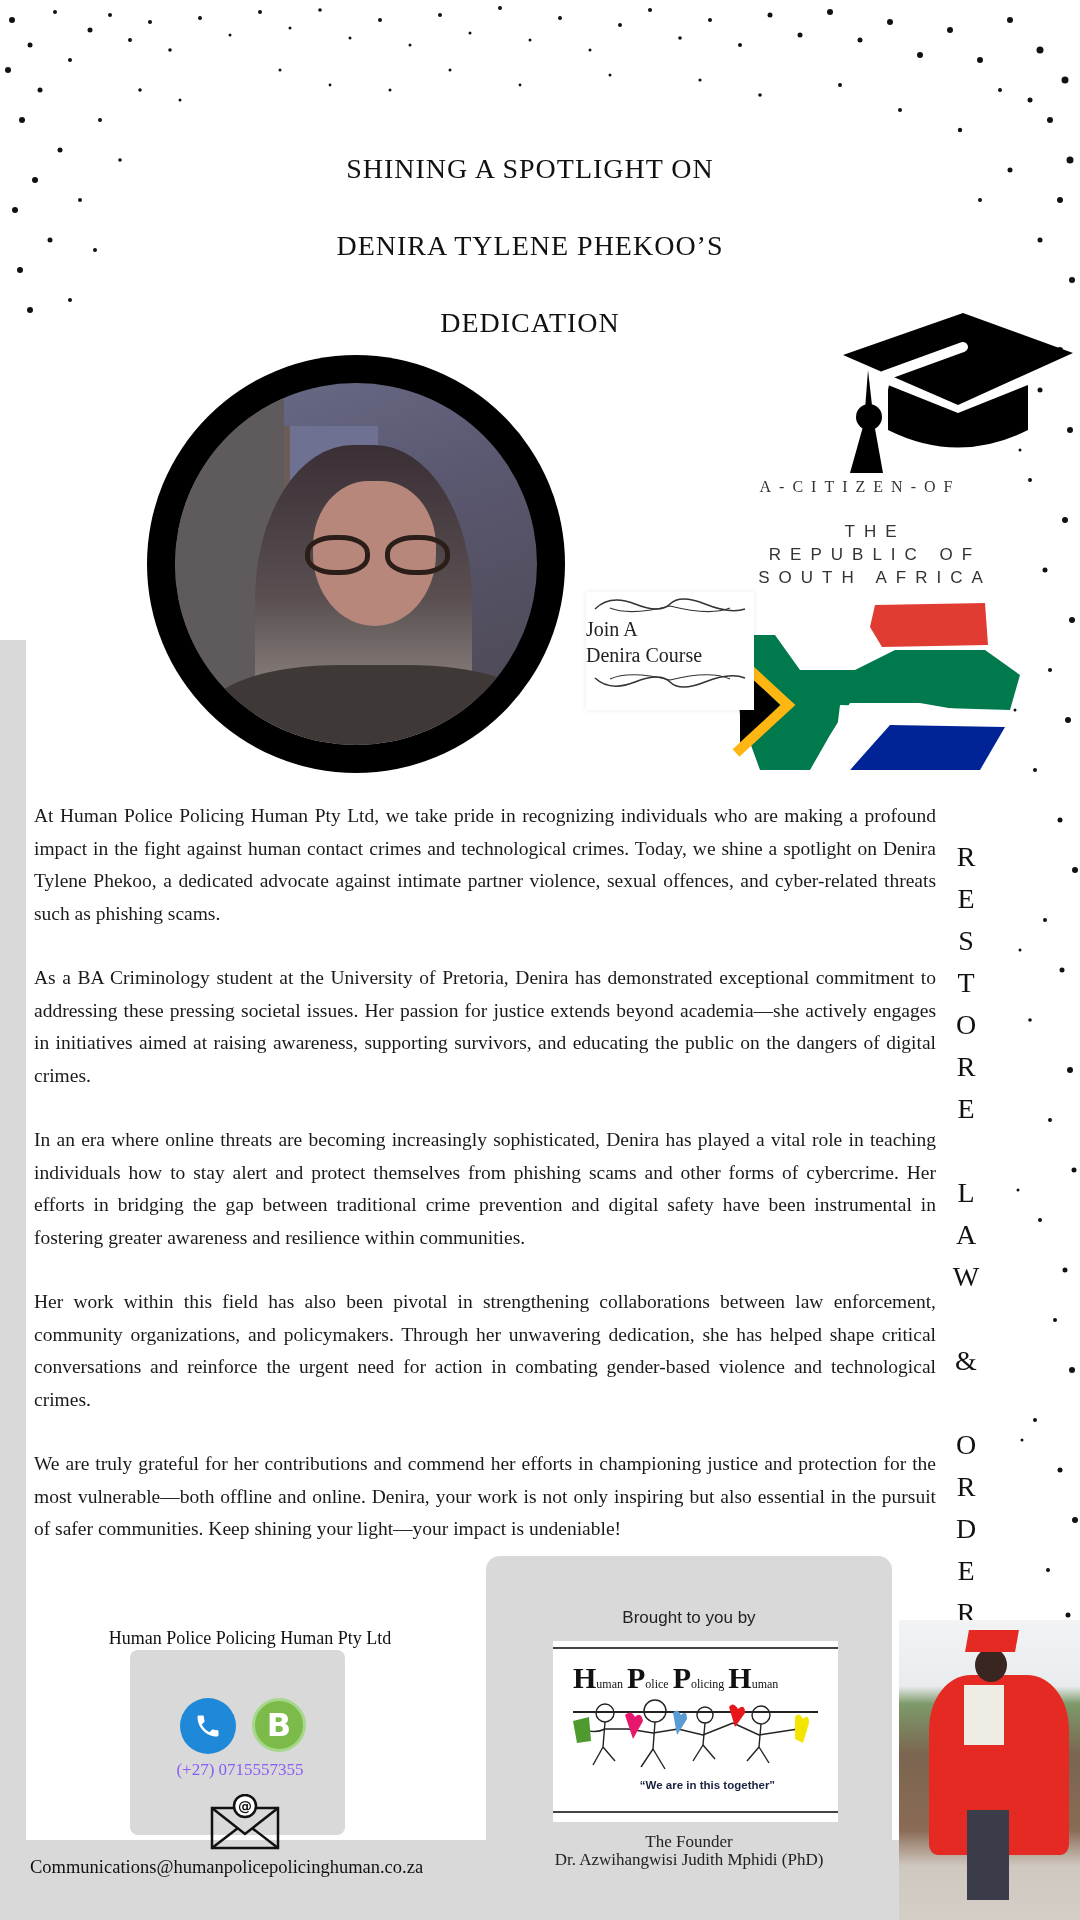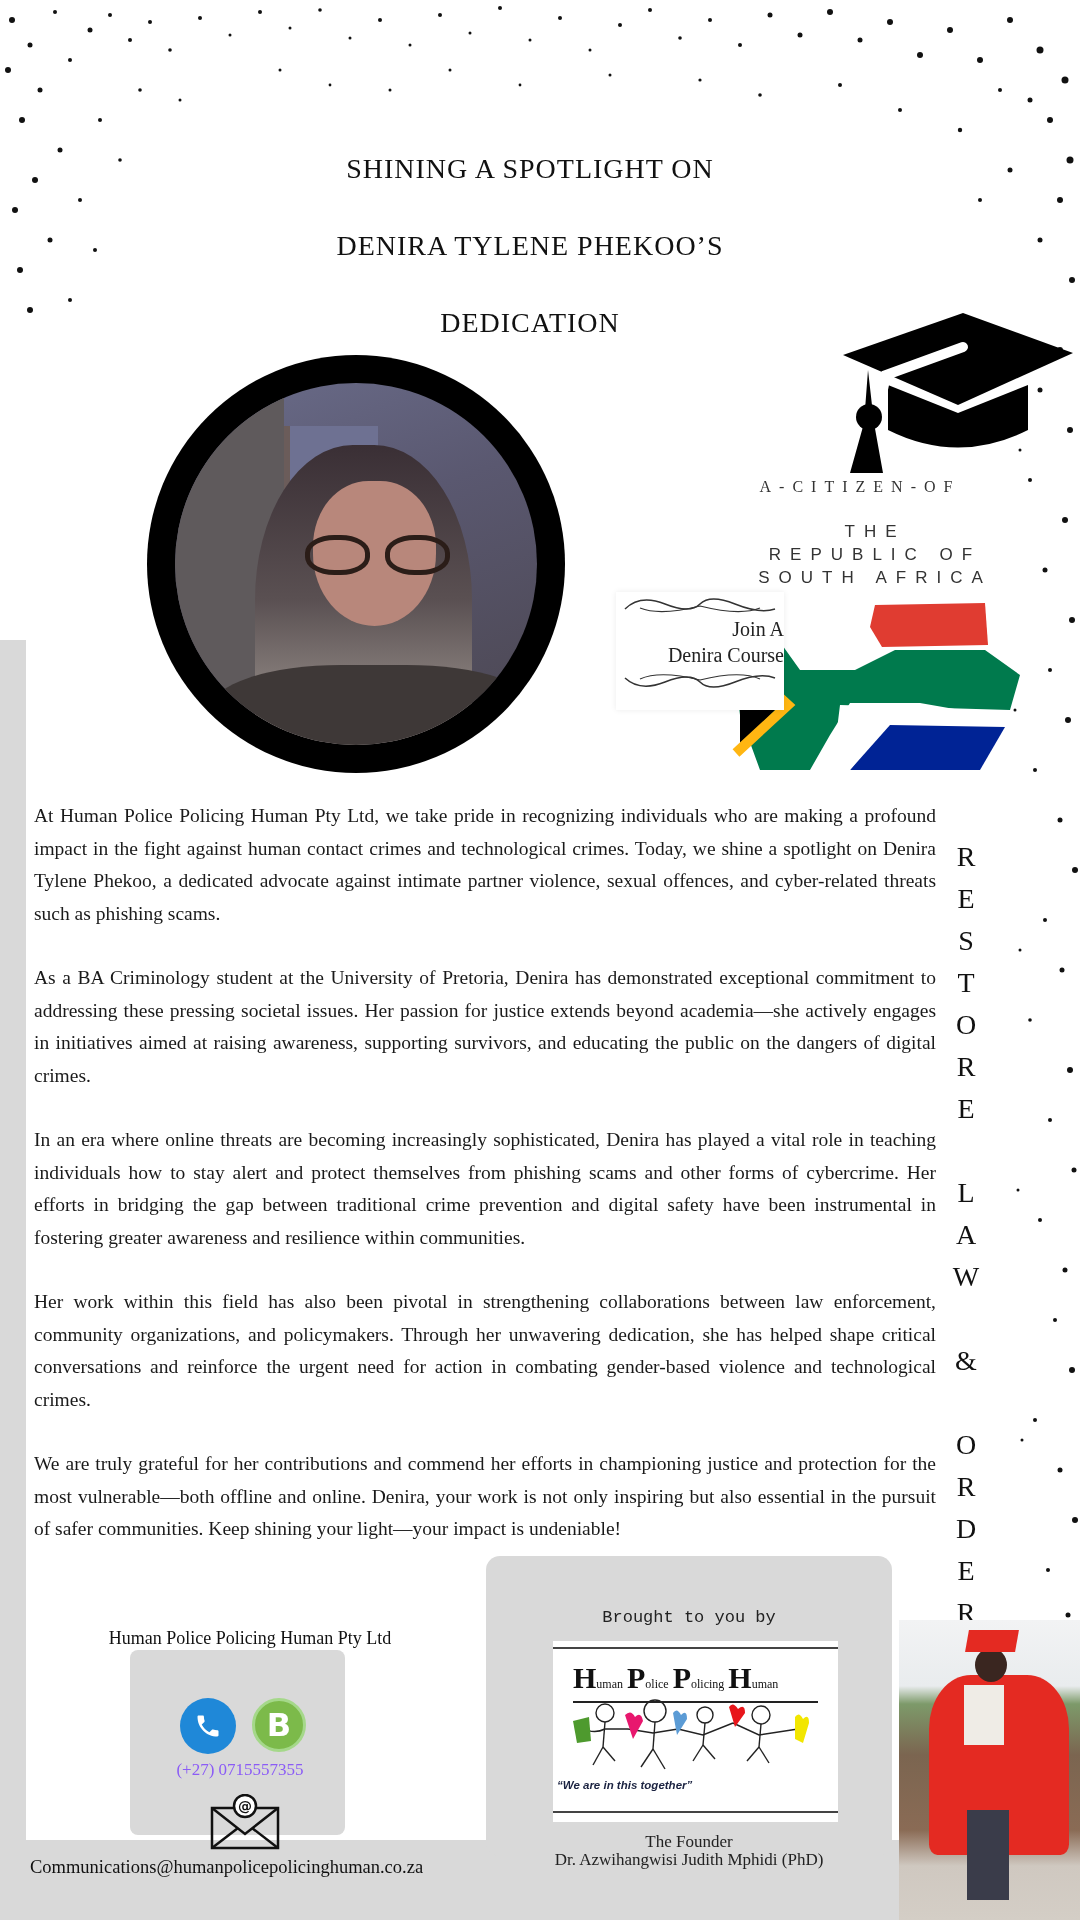--- a/index.html
+++ b/index.html
@@ -44,22 +44,22 @@
     font-family: "Liberation Serif", serif; font-size: 16px; letter-spacing: 8px; color: #333;
   }
   .rsa {
     position: absolute; left: 720px; top: 520px; width: 310px; text-align: center;
     font-family: Liberation Sans, sans-serif; font-size: 17px; letter-spacing: 9px; color: #333; line-height: 23px;
   }
 
   .flagmap { position: absolute; left: 720px; top: 595px; width: 300px; height: 180px; }
 
   .noble {
-    position: absolute; left: 616px; top: 592px; width: 168px; height: 118px;
-    background: #fff; text-align: right; box-shadow: 0 0 6px rgba(0,0,0,0.08);
+    position: absolute; left: 586px; top: 592px; width: 168px; height: 118px;
+    background: #fff; text-align: left; box-shadow: 0 0 6px rgba(0,0,0,0.08);
   }
   .noble .flourish { display: block; margin: 2px auto 0; }
   .noble-text { font-family: "Liberation Serif", serif; font-size: 20px; line-height: 26px; color: #222; }
 
   .body-text {
     position: absolute; left: 34px; top: 800px; width: 902px;
     font-family: "Liberation Serif", serif; font-size: 19.5px; line-height: 32.5px;
     text-align: justify; color: #1a1a1a;
   }
   .body-text p { margin-bottom: 32px; }
@@ -78,27 +78,27 @@
 
   .contact-grey { position: absolute; left: 130px; top: 1650px; width: 215px; height: 185px; background: #d9d9d9; border-radius: 8px; }
   .icon-phone { position: absolute; left: 180px; top: 1698px; width: 56px; height: 56px; border-radius: 50%; background: #1f88d8; }
   .icon-phone svg { position: absolute; left: 14px; top: 14px; }
   .icon-biz { position: absolute; left: 252px; top: 1698px; width: 54px; height: 54px; border-radius: 50%; background: #7cba4a; border: 3px solid #a5d88a; color: #fff; text-align: center; font-family: "DejaVu Sans", sans-serif; font-weight: bold; font-size: 32px; line-height: 48px; }
   .phone-num { position: absolute; left: 145px; top: 1760px; width: 190px; text-align: center; font-family: "Liberation Serif", serif; font-size: 17px; color: #8b5cf6; }
   .icon-mail { position: absolute; left: 210px; top: 1794px; }
   .email { position: absolute; left: 30px; top: 1857px; width: 480px; text-align: left; font-family: "Liberation Serif", serif; font-size: 18.5px; color: #111; white-space: nowrap; }
 
   .brought-grey { position: absolute; left: 486px; top: 1556px; width: 406px; height: 300px; background: #d9d9d9; border-radius: 14px; }
-  .brought { position: absolute; left: 486px; top: 1608px; width: 406px; text-align: center; font-family: Liberation Mono, monospace; font-size: 17px; color: #222; }
+  .brought { position: absolute; left: 486px; top: 1608px; width: 406px; text-align: center; font-family: Liberation Sans, sans-serif; font-size: 17px; color: #222; }
   .logo-box { position: absolute; left: 553px; top: 1641px; width: 285px; height: 181px; background: #fff; }
   .logo-box .rule { position: absolute; left: 0; width: 100%; height: 2px; background: #444; }
-  .logo-title { position: absolute; left: 20px; top: 20px; width: 245px; white-space: nowrap; font-family: "Liberation Serif", serif; border-bottom: 2px solid #222; padding-bottom: 6px; }
+  .logo-title { position: absolute; left: 20px; top: 20px; width: 245px; white-space: nowrap; font-family: "Liberation Serif", serif; border-bottom: 2px solid #222; padding-bottom: 16px; }
   .logo-title .big { font-size: 30px; font-weight: bold; }
   .logo-title .small { font-size: 12px; }
-  .logo-tagline { position: absolute; left: 4px; top: 138px; width: 100%; font-family: "Liberation Sans", sans-serif; font-style: italic; font-weight: bold; font-size: 11.5px; color: #1a2240; }
+  .logo-tagline { position: absolute; left: 12px; top: 138px; width: 100%; text-align: center; font-family: "Liberation Sans", sans-serif; font-weight: bold; font-size: 11.5px; color: #1a2240; }
   .logo-figs { position: absolute; left: 20px; top: 58px; }
 
   .founder { position: absolute; left: 486px; top: 1833px; width: 406px; text-align: center; font-family: "Liberation Serif", serif; font-size: 17px; line-height: 18px; color: #222; }
 
   .grad-photo { position: absolute; left: 899px; top: 1620px; width: 181px; height: 300px; overflow: hidden; background: linear-gradient(180deg, #f2f3f4 0%, #e9ecee 22%, #7d9a6a 28%, #7b6550 45%, #8a6b55 70%, #cfc8c0 82%, #d4cec6 100%); }
   .gown { position: absolute; left: 30px; top: 55px; width: 140px; height: 180px; background: #e42a22; border-radius: 30% 30% 6% 6%; }
   .gown-shirt { position: absolute; left: 65px; top: 65px; width: 40px; height: 60px; background: #efece6; }
   .legs { position: absolute; left: 68px; top: 190px; width: 42px; height: 90px; background: #3a3c4a; }
   .gcap { position: absolute; left: 68px; top: 10px; width: 50px; height: 22px; background: #e42a22; transform: skewX(-10deg); }
   .head { position: absolute; left: 76px; top: 28px; width: 32px; height: 34px; border-radius: 50%; background: #3a2620; }

